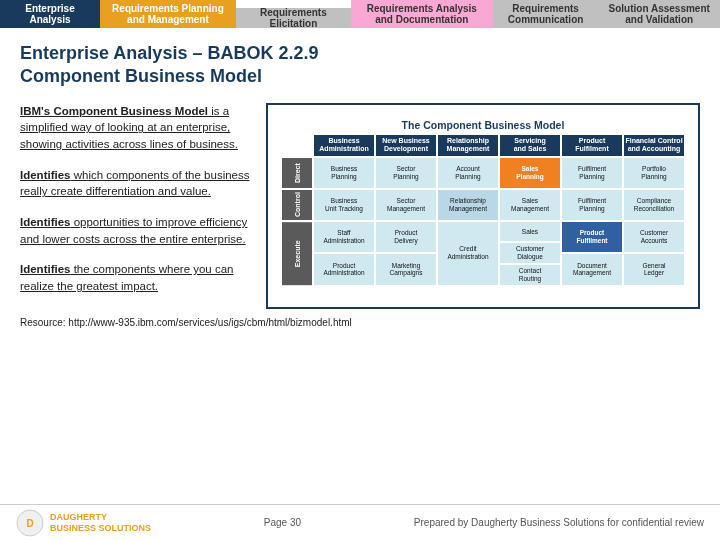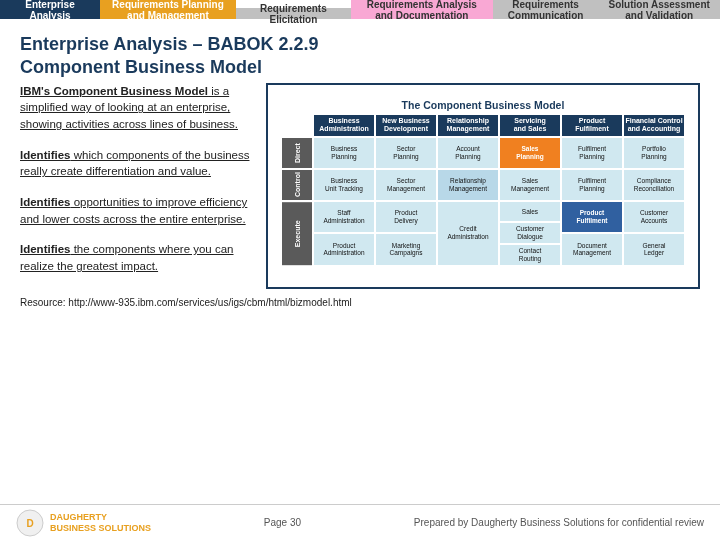--- a/index.html
+++ b/index.html
@@ -8,21 +8,21 @@
       height: 540px;
       font-family: Arial, sans-serif;
       background: #fff;
       overflow: hidden;
       position: relative;
     }
 
     
     .top-nav {
       display: flex;
-      height: 19px;
+      height: 28px;
       width: 100%;
     }
     .nav-item {
       display: flex;
       align-items: center;
       justify-content: center;
       padding: 0 10px;
       font-size: 10px;
       font-weight: bold;
       text-align: center;
@@ -37,21 +37,21 @@
 
     
     .main-content {
       padding: 14px 20px 0 20px;
     }
     .page-title {
       font-size: 18px;
       font-weight: bold;
       color: #1a3a5c;
       line-height: 1.3;
-      margin-bottom: 3px;
+      margin-bottom: 14px;
     }
 
     .content-area {
       display: flex;
       gap: 16px;
     }
 
     .left-text {
       flex: 0 0 230px;
       font-size: 11.5px;

